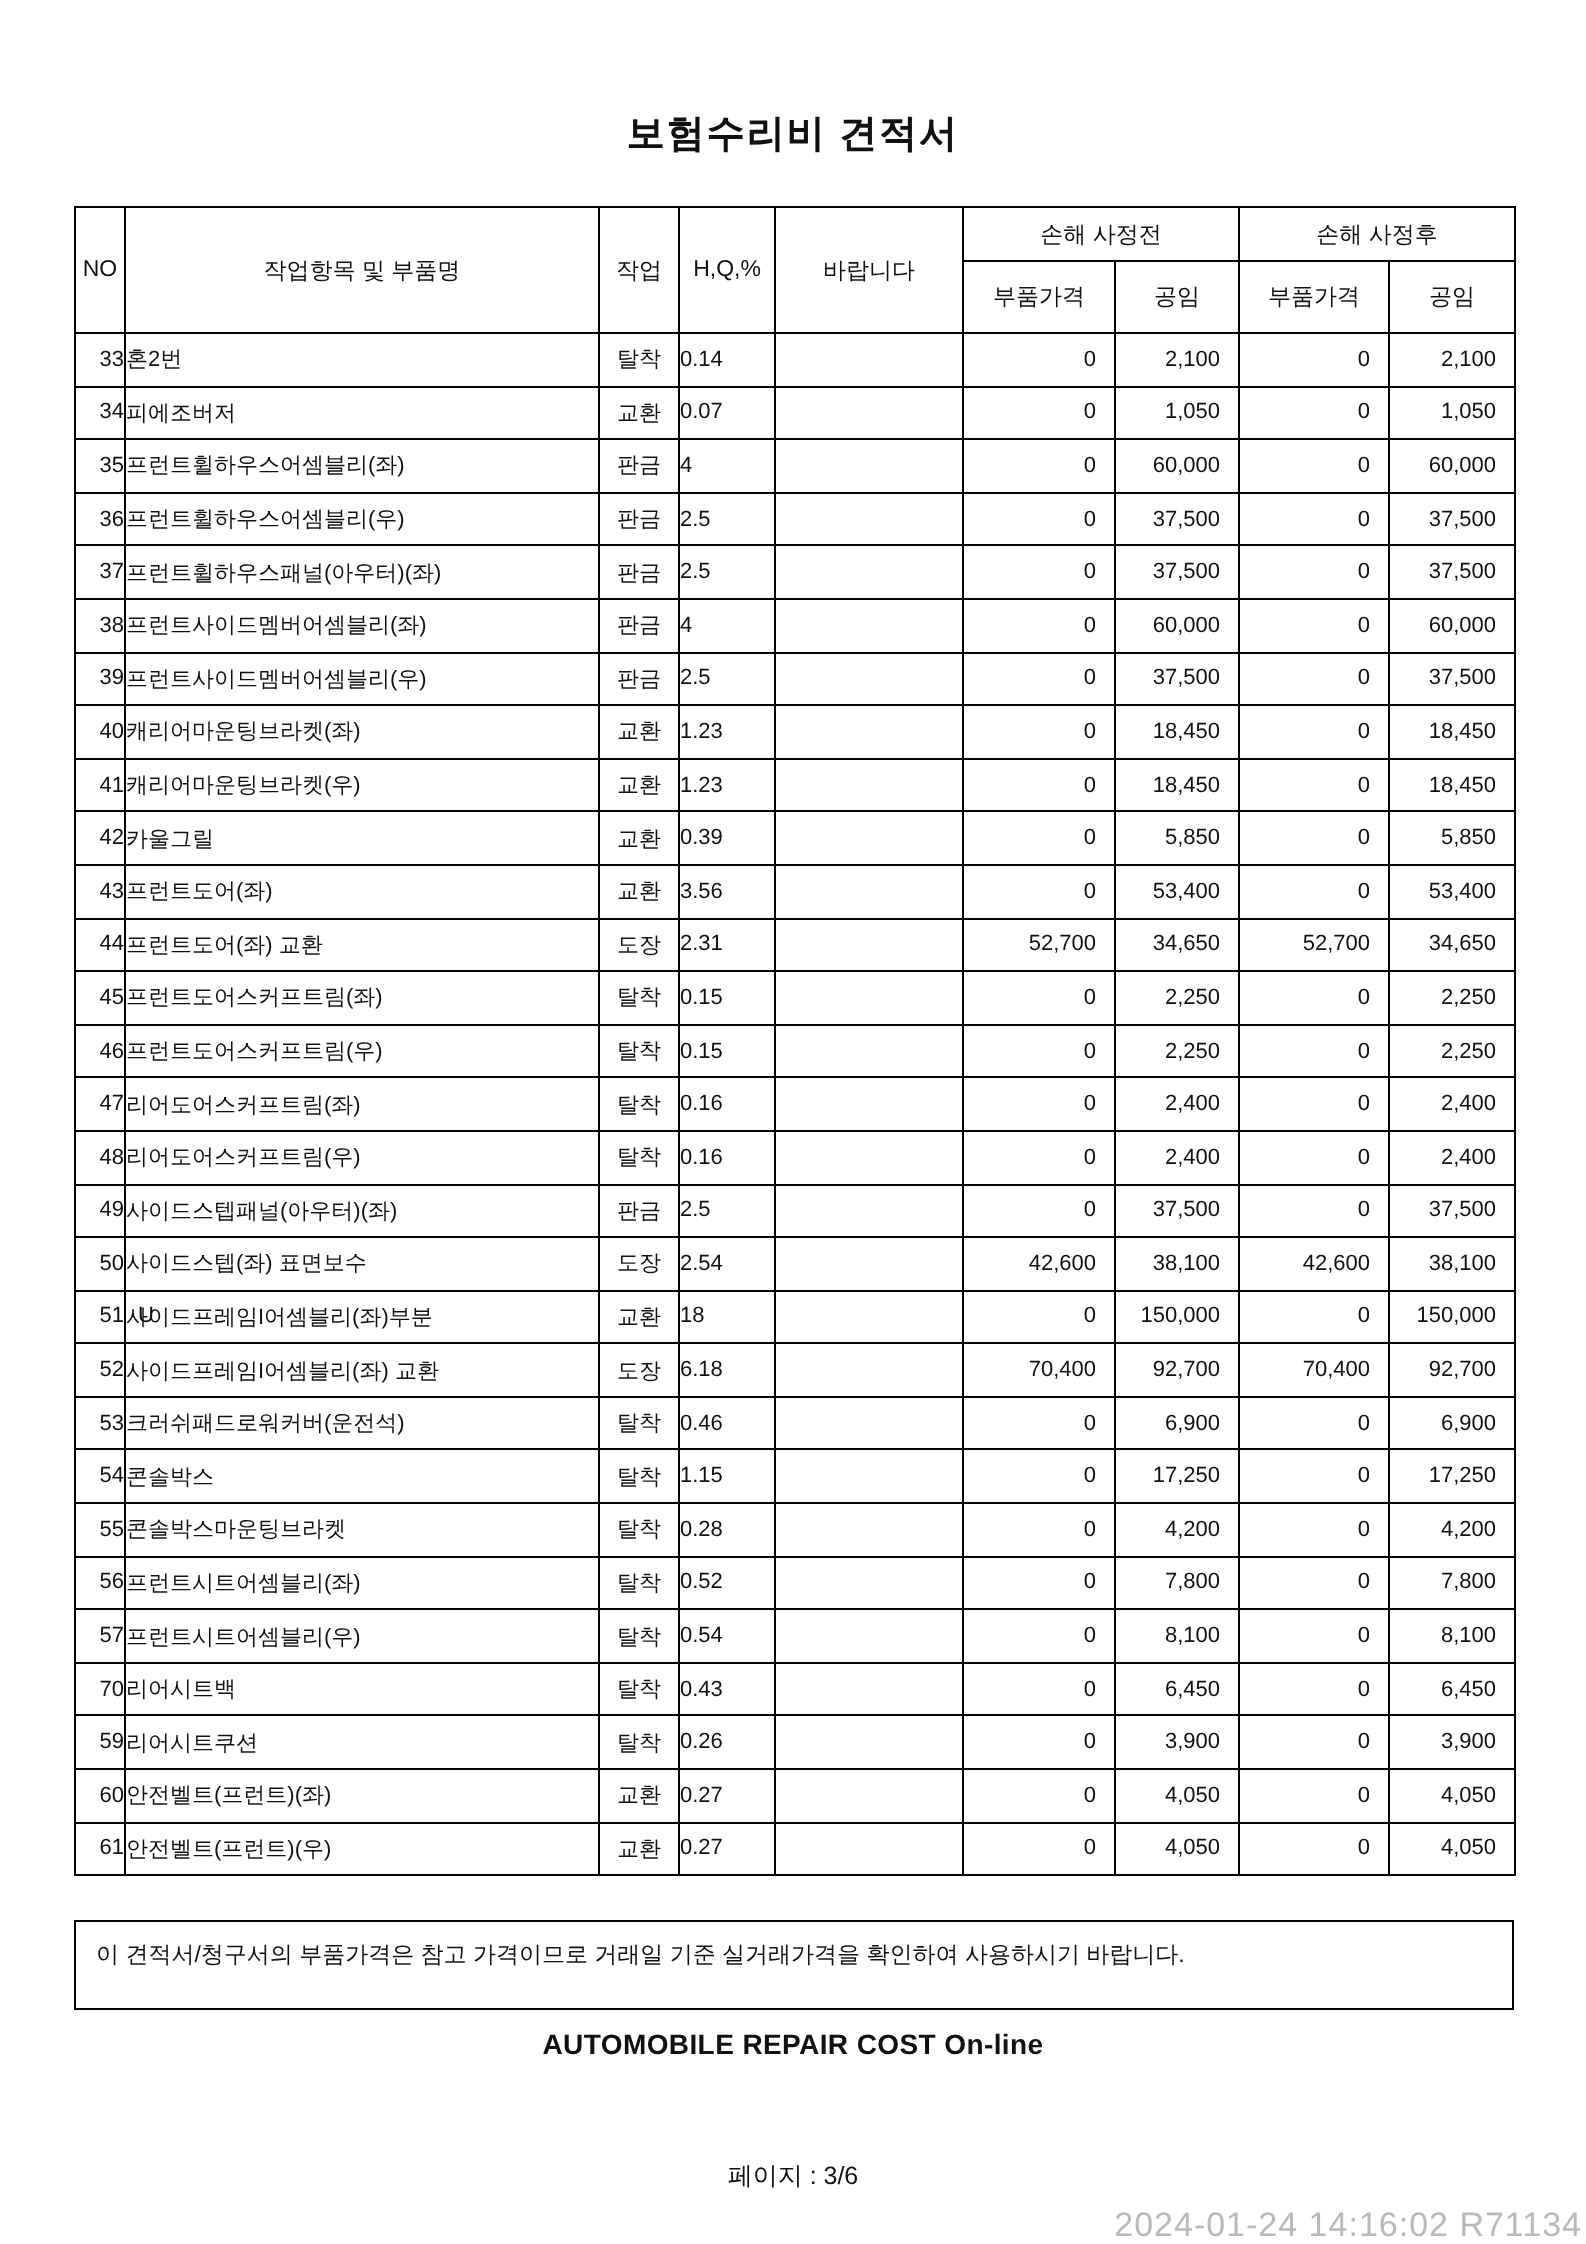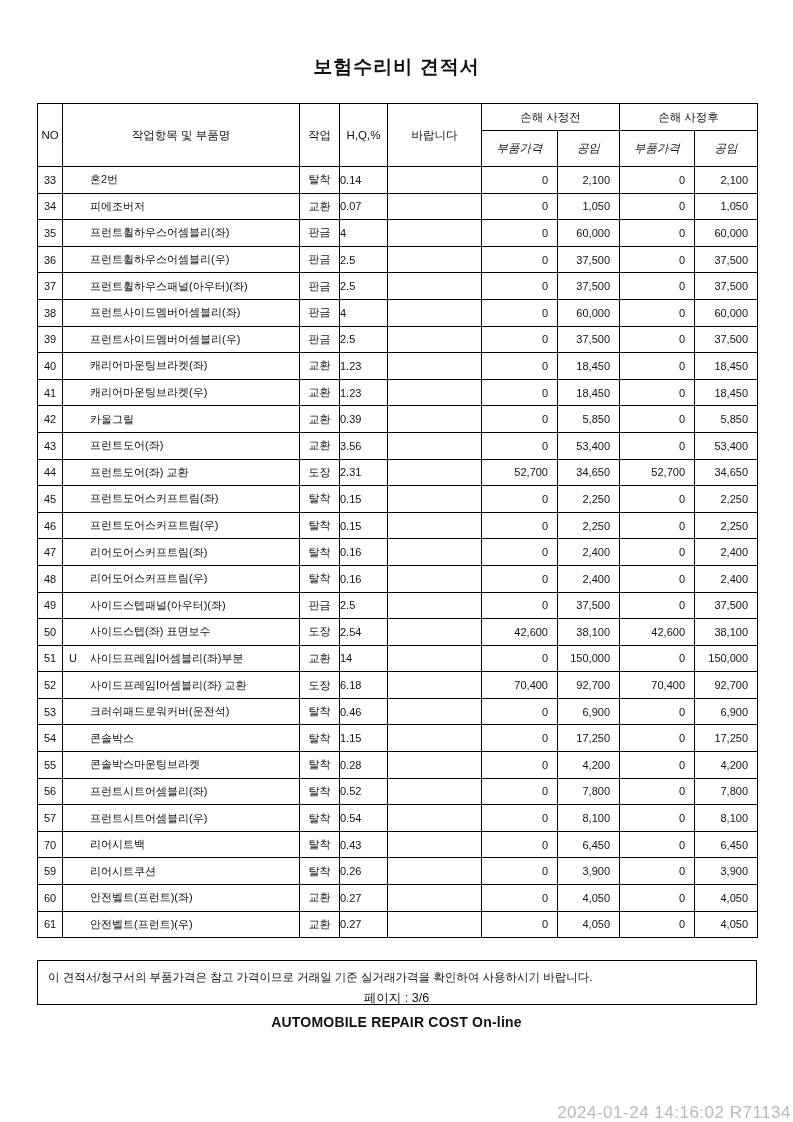--- a/index.html
+++ b/index.html
@@ -23,42 +23,42 @@
     font-size: 11px;
   }
   table.estimate th, table.estimate td {
     border: 1px solid #000;
     font-weight: normal;
     vertical-align: middle;
     overflow: hidden; white-space: nowrap;
   }
   thead th { text-align: center; font-size: 11.5px; }
   thead tr.group-row th { height: 27px; }
-  thead tr.sub-row th { height: 36px; font-style: italic; }
+  thead tr.sub-row th { height: 36px; }
   tbody tr { height: 26.6px; }
-  td.c-no { text-align: center; }
-  td.c-name { text-align: left; padding-left: 27px; position: relative; }
+  td.c-no { text-align: right; }
+  td.c-name { text-align: left; position: relative; }
   td.c-name .marker { position: absolute; left: 6px; top: 50%; transform: translateY(-50%); }
   td.c-work { text-align: center; }
   td.c-hq { text-align: left; padding-right: 7px; }
   td.c-code { }
   td.c-num { text-align: right; padding-right: 9px; }
   .notice {
     position: absolute; left: 37px; top: 960px; width: 720px; height: 45px;
     border: 1.5px solid #000;
     font-size: 11.5px;
     padding: 9px 10px 12px 10px;
   }
   .brand {
     position: absolute; top: 1014px; left: 0; width: 100%;
     text-align: center; font-size: 14px; font-weight: bold;
     letter-spacing: 0.2px;
   }
   .pageno {
-    position: absolute; top: 990px; left: 0; width: 100%;
+    position: absolute; top: 1080px; left: 0; width: 100%;
     text-align: center; font-size: 12.5px;
   }
   .stamp {
     position: absolute; top: 1103px; right: 2px;
     font-size: 17px; color: #b9b9b9; letter-spacing: 0.5px;
   }
 </style>
 </head>
 <body>
 
@@ -291,21 +291,21 @@
           <td class="c-code"></td>
           <td class="c-num">42,600</td>
           <td class="c-num">38,100</td>
           <td class="c-num">42,600</td>
           <td class="c-num">38,100</td>
         </tr>
         <tr>
           <td class="c-no">51</td>
           <td class="c-name"><span class="marker">U</span><span>사이드프레임I어셈블리(좌)부분</span></td>
           <td class="c-work">교환</td>
-          <td class="c-hq">14</td>
+          <td class="c-hq">18</td>
           <td class="c-code"></td>
           <td class="c-num">0</td>
           <td class="c-num">150,000</td>
           <td class="c-num">0</td>
           <td class="c-num">150,000</td>
         </tr>
         <tr>
           <td class="c-no">52</td>
           <td class="c-name"><span>사이드프레임I어셈블리(좌) 교환</span></td>
           <td class="c-work">도장</td>

